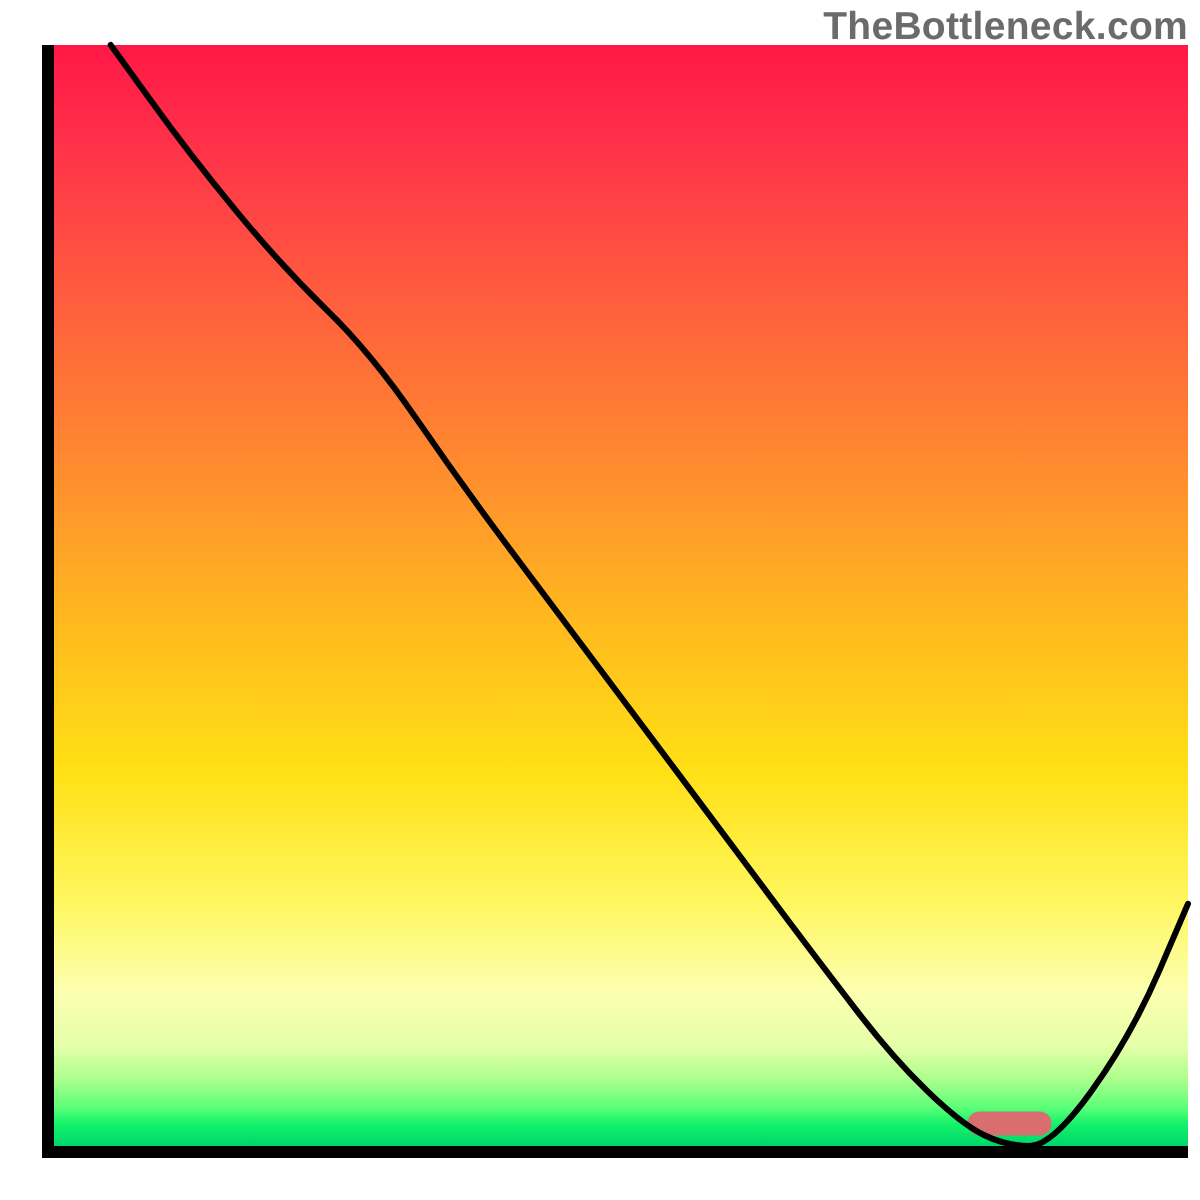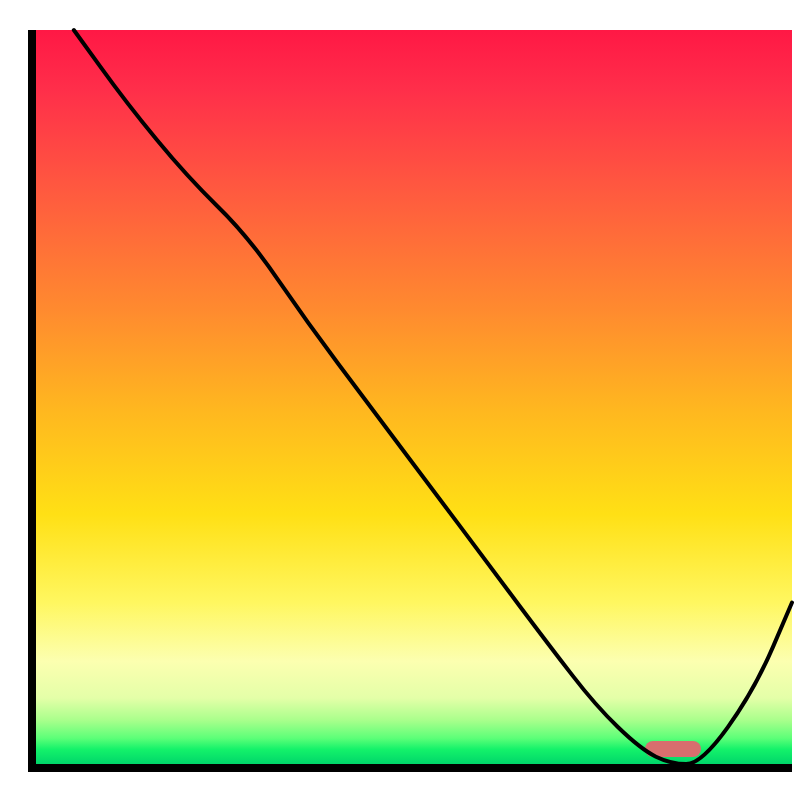--- a/index.html
+++ b/index.html
@@ -84,20 +84,21 @@
     inset: 0;
     z-index: 10;
     overflow: visible;
   }
 </style>
 </head>
 <body>
 
 <div class="frame">
 
+  <div class="watermark">TheBottleneck.com</div>
 
   <div class="plot-area">
     <div class="gradient-bg"></div>
 
     <div class="marker" id="valley-marker" style="left: 608.58px; width: 56.7px; bottom: 7.34px;"></div>
 
     <svg class="curve" viewBox="0 0 756 734" preserveAspectRatio="none">
       <path id="curve-path" fill="none" stroke="#000" stroke-width="4" stroke-linejoin="round" stroke-linecap="round" d="M 37.8 0.0 Q 37.8 0.0 64.3 36.7 Q 90.7 73.4 121.0 110.1 Q 151.2 146.8 181.4 176.2 Q 211.7 205.5 241.9 249.6 Q 272.2 293.6 302.4 334.0 Q 332.6 374.3 362.9 414.7 Q 393.1 455.1 423.4 495.4 Q 453.6 535.8 483.8 576.2 Q 514.1 616.6 536.8 645.9 Q 559.4 675.3 582.1 697.3 Q 604.8 719.3 619.9 726.7 Q 635.0 734.0 650.2 734.0 Q 665.3 734.0 691.7 697.3 Q 718.2 660.6 737.1 616.6 T 756.0 572.5"></path>
     </svg>
   </div>

